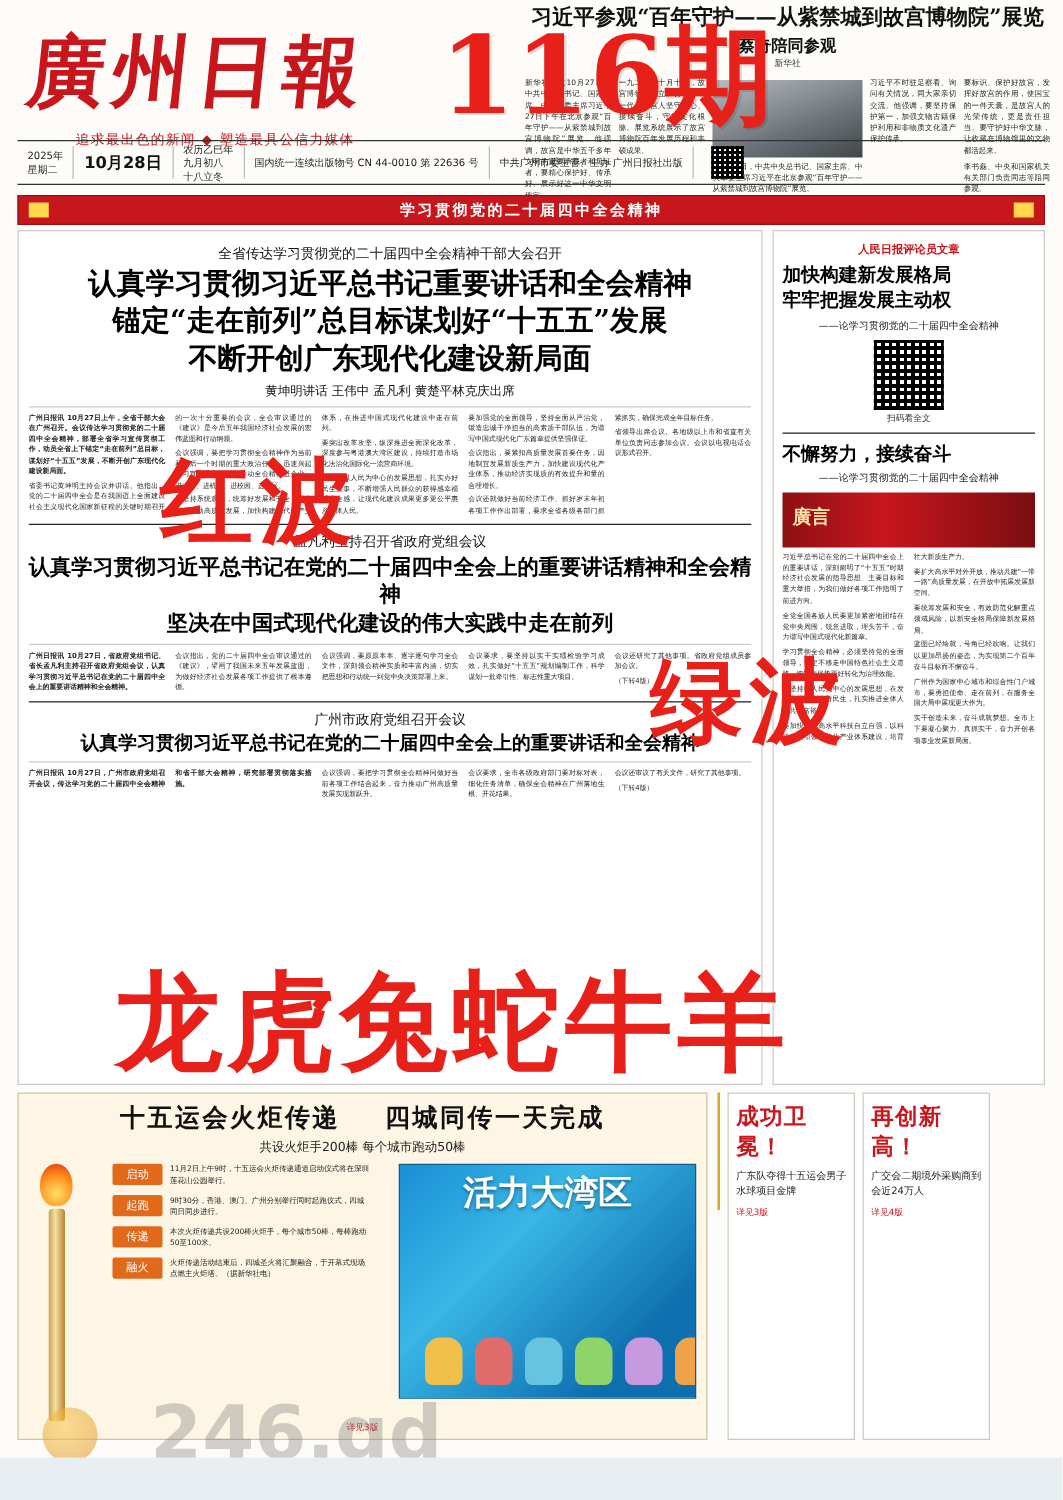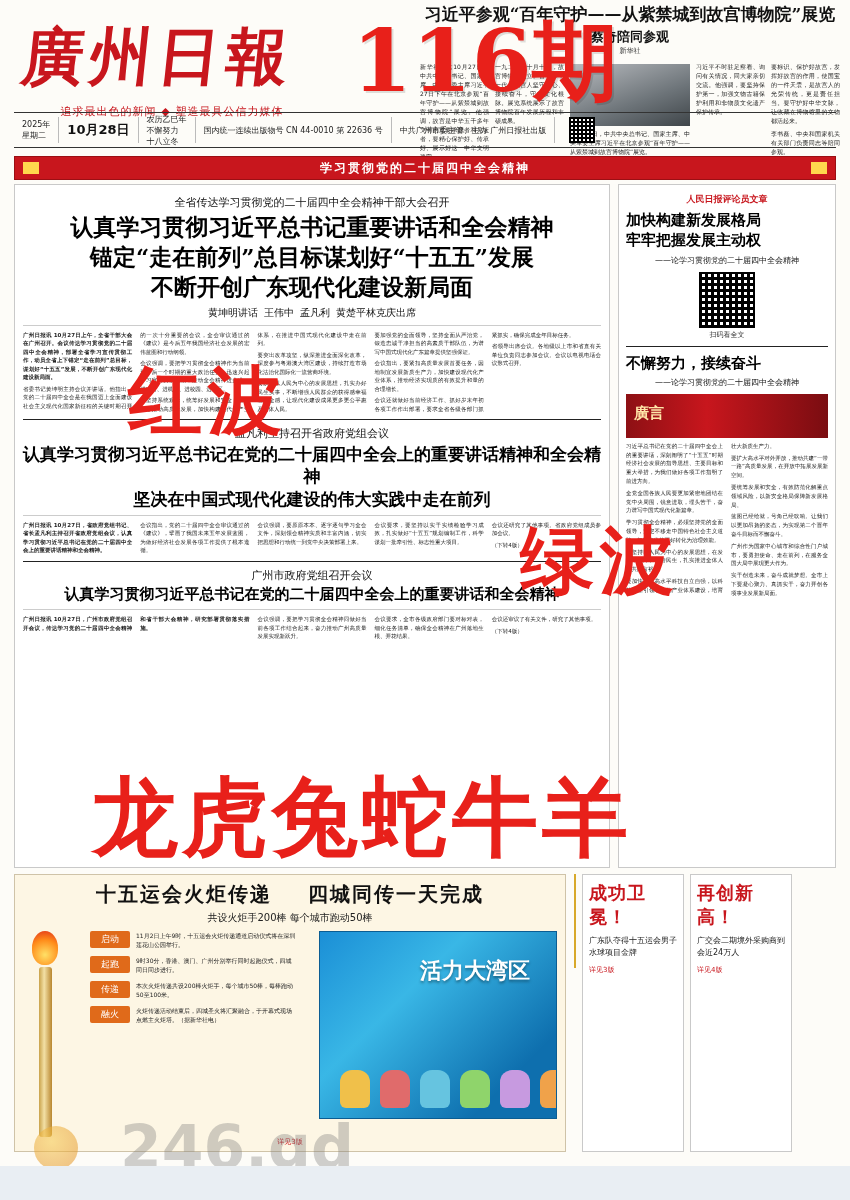--- a/index.html
+++ b/index.html
@@ -68,21 +68,21 @@
   .col-right{width:218px;border:1px solid #c9c9c9;background:#fff;padding:6px 7px;box-sizing:border-box;}
 
   .kicker{font-size:11px;text-align:center;color:#111;margin:4px 0 2px;}
   .headline{
     font-family:"DejaVu Serif","Liberation Serif",serif;
     text-align:center;font-weight:bold;color:#000;line-height:1.3;
   }
   .h1{font-size:23px;}
   .h2{font-size:17px;}
   .h3{font-size:15px;}
-  .subline{font-size:10px;text-align:center;margin:4px 0 5px;color:#111;font-family:Liberation Mono, monospace;}
+  .subline{font-size:10px;text-align:center;margin:4px 0 5px;color:#111;}
   .rule{border:0;border-top:1px solid #222;margin:6px 0;}
   .rule-thin{border:0;border-top:1px solid #ccc;margin:5px 0;}
   .cols5{column-count:5;column-gap:8px;font-size:5.5px;line-height:1.55;text-align:justify;color:#222;}
   .cols4 p,.cols5 p{margin:0 0 3px;}
   .lead{font-weight:bold;}
 
   
   .rc-label{font-size:9px;color:#c8161d;text-align:center;font-weight:bold;margin:2px 0 4px;}
   .rc-head{
     font-family:"DejaVu Serif","Liberation Serif",serif;
@@ -105,21 +105,21 @@
   .torch-sub{font-size:10px;text-align:center;color:#222;margin-top:3px;}
   .torch-flex{display:flex;gap:23px;margin-top:6px;}
   .torch-graphic{width:44px;position:relative;}
   .flame{width:26px;height:34px;margin:0 auto;border-radius:50% 50% 45% 45%;background:radial-gradient(circle at 50% 70%,#ffe066,#ff8c1a 55%,#e02d1b);}
   .torch-stick{width:13px;height:170px;margin:2px auto 0;background:linear-gradient(90deg,#c9a24a,#f3e0a5 40%,#b8862f);border-radius:3px;}
   .steps{width:206px;}
   .step{display:flex;align-items:flex-start;gap:6px;margin-bottom:7px;}
   .step-badge{width:40px;height:17px;background:#e06a1a;color:#fff;font-size:9px;display:flex;align-items:center;justify-content:center;border-radius:2px;flex:none;}
   .step-text{font-size:6px;line-height:1.5;color:#222;}
   .torch-photo{flex:1;height:186px;background:linear-gradient(135deg,#1b8fd6,#39b7e6 35%,#0e6fae 80%);position:relative;overflow:hidden;border:1px solid #0b5d93;}
-  .torch-photo .banner{position:absolute;top:24px;left:50%;transform:translateX(-50%);font-size:22px;color:#fff;font-weight:bold;font-family:"DejaVu Serif",serif;text-shadow:0 2px 3px rgba(0,0,0,.4);white-space:nowrap;margin-left:37px;}
+  .torch-photo .banner{position:absolute;top:4px;left:50%;transform:translateX(-50%);font-size:27px;color:#fff;font-weight:bold;font-family:"DejaVu Serif",serif;text-shadow:0 2px 3px rgba(0,0,0,.4);white-space:nowrap;}
   .toy{position:absolute;bottom:10px;width:30px;height:38px;border-radius:12px 12px 6px 6px;}
   .torch-more{position:absolute;left:50%;transform:translateX(-50%);bottom:4px;font-size:7px;color:#c8161d;}
 
   .right-bottom{width:218px;display:flex;gap:6px;}
   .count-box{height:92px;background:linear-gradient(90deg,#f7d96b,#f3c13c);border:1px solid #d8a92b;position:relative;overflow:hidden;}
   .count-title{position:absolute;top:4px;left:56px;font-size:10px;color:#a8461b;font-weight:bold;}
   .count-num{position:absolute;top:26px;left:74px;font-size:36px;font-weight:bold;color:#b3150f;font-family:"DejaVu Serif",serif;}
   .count-unit{position:absolute;top:46px;left:118px;font-size:13px;color:#b3150f;font-weight:bold;}
   .mascot{position:absolute;left:6px;top:14px;width:44px;height:62px;background:radial-gradient(circle at 50% 30%,#fff,#f0f0f0);border-radius:22px 22px 14px 14px;border:1px solid #ddd;}
   .fan{position:absolute;right:4px;top:4px;width:56px;height:56px;border-radius:50%;background:conic-gradient(#ff5a5a,#ffb03a,#ffe44d,#7ad45a,#4ec3e0,#7f7ae0,#ff5a5a);opacity:.85;}
@@ -176,21 +176,21 @@
     <div class="datebar">
       <div class="cell">
         <span>2025年</span>
         <span>星期二</span>
       </div>
       <div class="cell">
         <span class="big">10月28日</span>
       </div>
       <div class="cell">
         <span>农历乙巳年</span>
-        <span>不懈努力</span>
+        <span>九月初八</span>
         <span>十八立冬</span>
       </div>
       <div class="cell">
         <span>国内统一连续出版物号 CN 44-0010  第 22636 号</span>
       </div>
       <div class="cell">
         <span>中共广州市委主管、主办   广州日报社出版</span>
       </div>
       <div class="cell">
         <div class="qr"></div>

